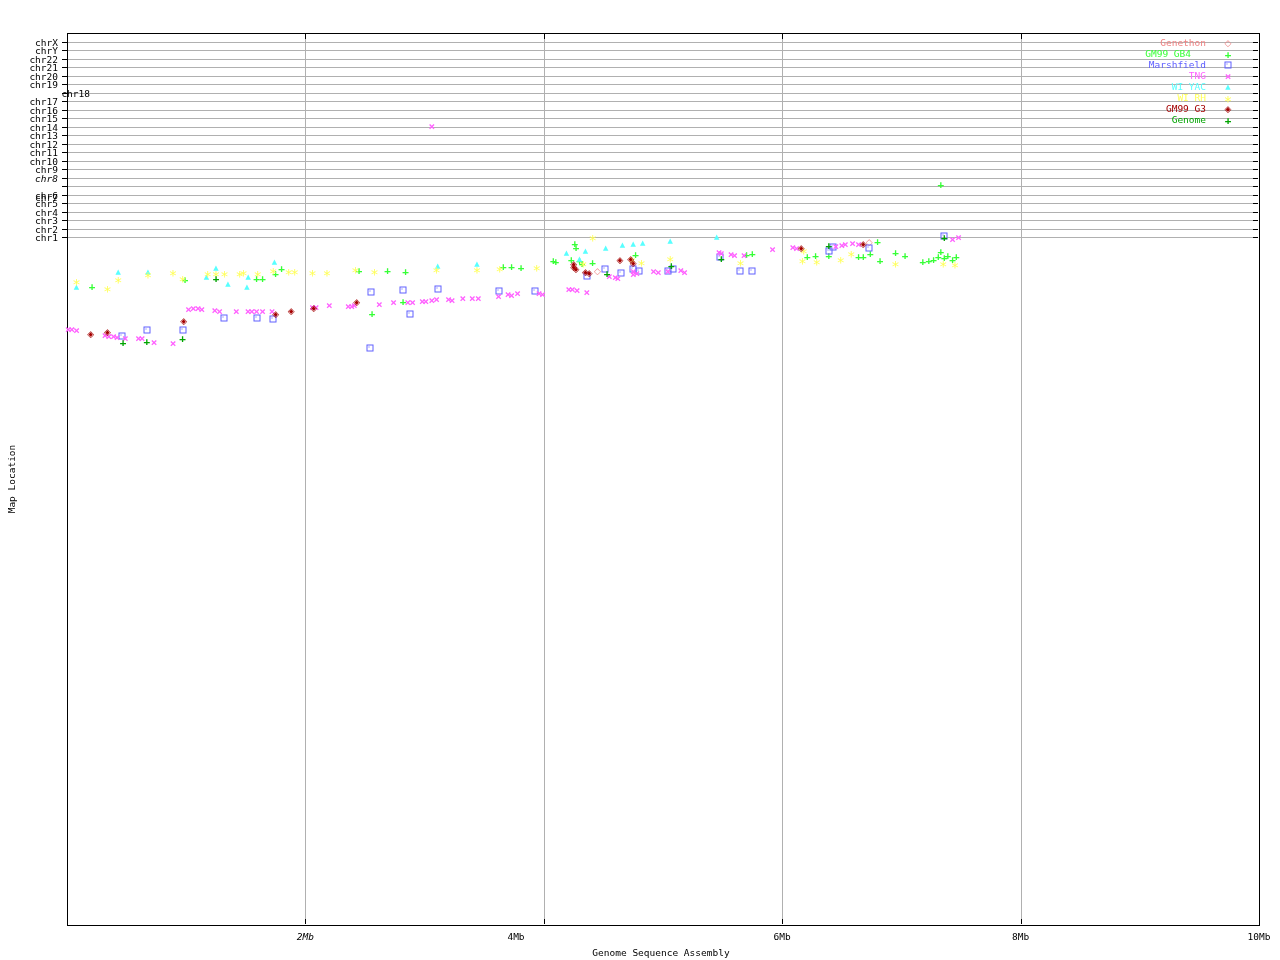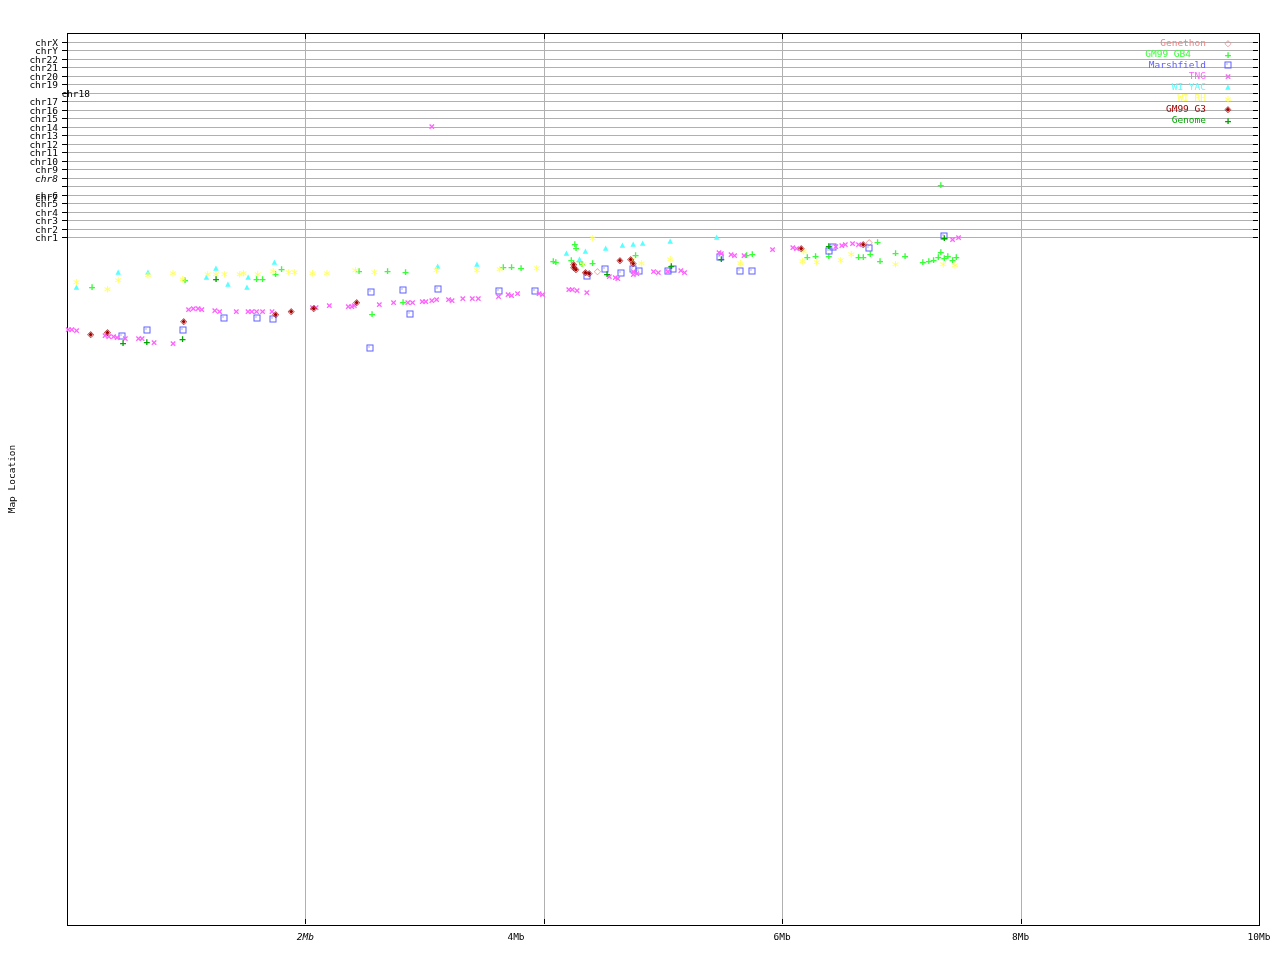--- a/index.html
+++ b/index.html
@@ -29,20 +29,21 @@
   .legend-label{position:absolute;font-size:9.5px;line-height:1;transform:translateY(-50%);}
   .legend-marker{position:absolute;}
 </style>
 </head>
 <body>
 
 <div id="chart-root">
 
   <div id="y-axis-title" style="left:11px;top:479px;">Map Location</div>
 
+  <div id="x-axis-title" class="abs txt" style="left:63px;top:948px;width:1196px;text-align:center;">Genome Sequence Assembly</div>
 
   <div id="plot-frame" style="left: 67px; top: 33px; width: 1191px; height: 891px;"></div>
   <div id="plot-layer" class="abs" style="left:0;top:0;width:1280px;height:960px;">
       <div class="hgrid" style="left: 68px; top: 41.5px; width: 1190px;"></div>
       <div class="tick" style="left: 62px; top: 41.5px; width: 5px; height: 1px;"></div>
       <div class="tick" style="left: 1253px; top: 41.5px; width: 5px; height: 1px;"></div>
       <div class="chr-label" style="left: 0px; top: 37.5px; width: 58px;">chrX</div>
       <div class="hgrid" style="left: 68px; top: 50px; width: 1190px;"></div>
       <div class="tick" style="left: 62px; top: 50px; width: 5px; height: 1px;"></div>
       <div class="tick" style="left: 1253px; top: 50px; width: 5px; height: 1px;"></div>

